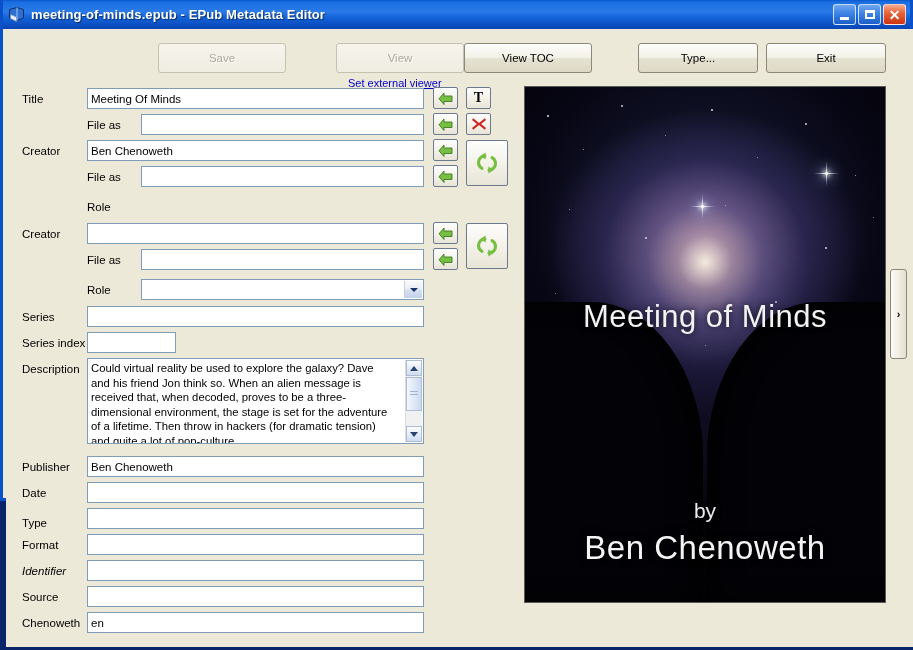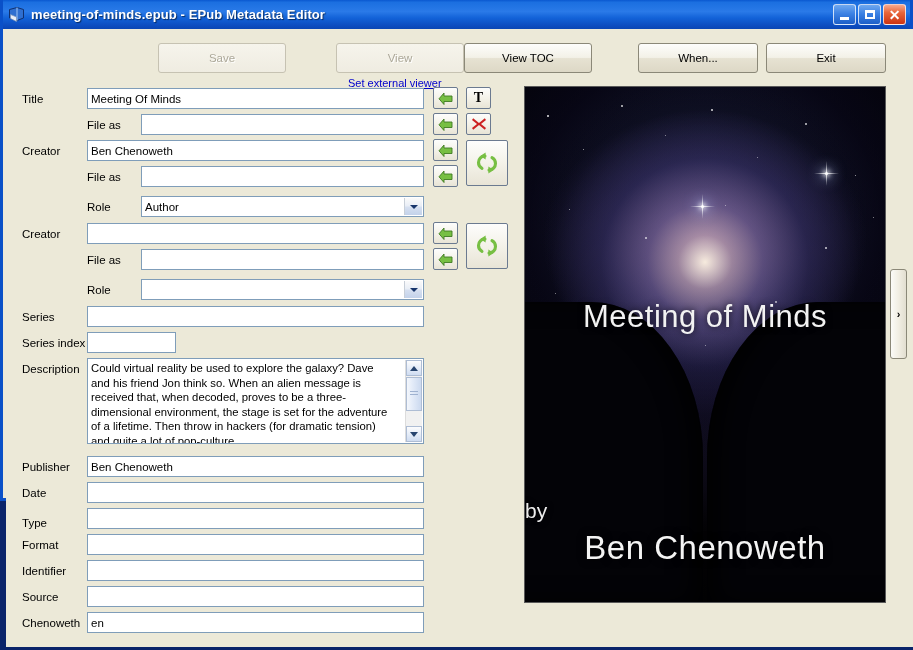--- a/index.html
+++ b/index.html
@@ -129,21 +129,21 @@
   .bigstar::before,.bigstar::after{content:"";position:absolute;background:linear-gradient(90deg,rgba(255,255,255,0),rgba(255,255,255,.9),rgba(255,255,255,0));}
   .bigstar::before{left:-11px;top:1px;width:25px;height:1px;}
   .bigstar::after{left:1px;top:-11px;width:1px;height:25px;background:linear-gradient(180deg,rgba(255,255,255,0),rgba(255,255,255,.9),rgba(255,255,255,0));}
   .silL,.silR{position:absolute;bottom:0;background:#030307;}
   .cv-title{
     position:absolute;left:0;right:0;color:#f2f2f2;text-align:center;
     font-family:"Liberation Sans",sans-serif;font-weight:300;
     letter-spacing:.5px;white-space:nowrap;
     text-shadow:0 0 7px rgba(0,0,0,.85);
   }
-  .cv-by{position:absolute;left:0;right:0;text-align:left;color:#ededed;
+  .cv-by{position:absolute;left:0;right:0;text-align:center;color:#ededed;
     font-family:"Liberation Sans",sans-serif;font-weight:300;text-shadow:0 0 6px rgba(0,0,0,.8);}
   .cv-author{position:absolute;left:0;right:0;text-align:center;color:#f4f4f4;
     font-family:"Liberation Sans",sans-serif;font-weight:300;letter-spacing:.5px;white-space:nowrap;
     text-shadow:0 0 8px rgba(0,0,0,.85);}
 
   
   .splitter{
     position:absolute;box-sizing:border-box;
     background:linear-gradient(90deg,#fbfbf8 0%,#f1eee3 50%,#e2ded0 100%);
     border:1px solid #8b8878;border-radius:3px;
@@ -177,21 +177,21 @@
         </div>
     </div>
   </div>
 
   <div class="client">
 
     <div class="btn disabled" style="left:152px;top:14px;width:128px;height:30px;">Save</div>
     <div class="btn disabled" style="left:330px;top:14px;width:128px;height:30px;">View</div>
     <div class="lnk" style="left:342px;top:48px;">Set external viewer</div>
     <div class="btn" style="left:458px;top:14px;width:128px;height:30px;">View TOC</div>
-    <div class="btn" style="left:632px;top:14px;width:120px;height:30px;">When...</div>
+    <div class="btn" style="left:632px;top:14px;width:120px;height:30px;">Type...</div>
     <div class="btn" style="left:760px;top:14px;width:120px;height:30px;">Exit</div>
 
     <div class="lbl" style="left:16px;top:64px;">Title</div>
     <div class="inp" style="left:81px;top:59px;width:337px;height:21px;">Meeting Of Minds</div>
     <div class="ibtn" style="left:427px;top:58px;width:25px;height:22px;">
       <svg width="16" height="13" viewBox="0 0 16 13">
           <path d="M6 1 L6 4 L14 4 L14 9.5 L6 9.5 L6 12.5 L1 6.8 Z" fill="#77bf43" stroke="#3f7a22" stroke-width=".9" stroke-linejoin="round"></path>
         </svg>
     </div>
     <div class="ibtn" style="left:460px;top:58px;width:25px;height:22px;">
@@ -229,26 +229,20 @@
 
     <div class="lbl" style="left:81px;top:142px;">File as</div>
     <div class="inp" style="left:135px;top:137px;width:283px;height:21px;"></div>
     <div class="ibtn" style="left:427px;top:136px;width:25px;height:22px;">
       <svg width="16" height="13" viewBox="0 0 16 13">
           <path d="M6 1 L6 4 L14 4 L14 9.5 L6 9.5 L6 12.5 L1 6.8 Z" fill="#77bf43" stroke="#3f7a22" stroke-width=".9" stroke-linejoin="round"></path>
         </svg>
     </div>
 
     <div class="lbl" style="left:81px;top:172px;">Role</div>
-    <div class="combo" style="left:135px;top:167px;width:283px;height:21px;">
-      <span>Author</span>
-      <span class="arrowbox">
-          <span class="chev"></span>
-        </span>
-    </div>
 
     <div class="lbl" style="left:16px;top:199px;">Creator</div>
     <div class="inp" style="left:81px;top:194px;width:337px;height:21px;"></div>
     <div class="ibtn" style="left:427px;top:193px;width:25px;height:22px;">
       <svg width="16" height="13" viewBox="0 0 16 13">
           <path d="M6 1 L6 4 L14 4 L14 9.5 L6 9.5 L6 12.5 L1 6.8 Z" fill="#77bf43" stroke="#3f7a22" stroke-width=".9" stroke-linejoin="round"></path>
         </svg>
     </div>
     <div class="ibtn" style="left:460px;top:194px;width:42px;height:46px;">
       <svg width="26" height="24" viewBox="0 0 26 24">
@@ -302,21 +296,21 @@
 
     <div class="lbl" style="left:16px;top:458px;">Date</div>
     <div class="inp" style="left:81px;top:453px;width:337px;height:21px;"></div>
 
     <div class="lbl" style="left:16px;top:488px;">Type</div>
     <div class="inp" style="left:81px;top:479px;width:337px;height:21px;"></div>
 
     <div class="lbl" style="left:16px;top:510px;">Format</div>
     <div class="inp" style="left:81px;top:505px;width:337px;height:21px;"></div>
 
-    <div class="lbl" style="left:16px;top:536px;">Identifier</div>
+    <div class="lbl" style="left:16px;top:536px;font-style:italic;">Identifier</div>
     <div class="inp" style="left:81px;top:531px;width:337px;height:21px;"></div>
 
     <div class="lbl" style="left:16px;top:562px;">Source</div>
     <div class="inp" style="left:81px;top:557px;width:337px;height:21px;"></div>
 
     <div class="lbl" style="left:16px;top:588px;">Chenoweth</div>
     <div class="inp" style="left:81px;top:583px;width:337px;height:21px;">en</div>
 
     <div class="cover" style="left:518px;top:57px;width:362px;height:517px;">
       <div class="cv-sky"></div>

